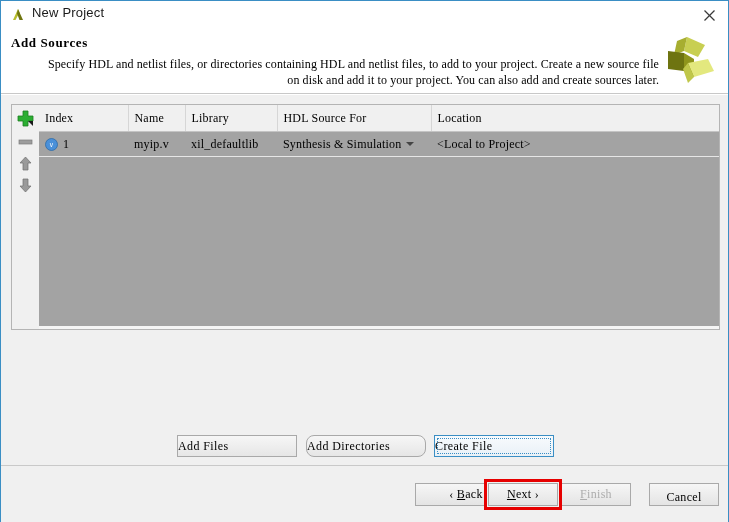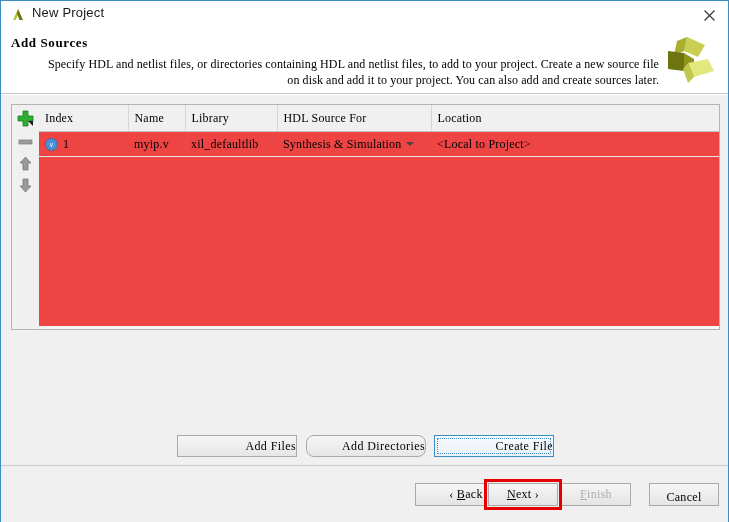--- a/index.html
+++ b/index.html
@@ -119,21 +119,21 @@
     display: flex; align-items: center; justify-content: center;
   }
   #btn-add   { top: 3px; }
   #btn-remove{ top: 26px; }
   #btn-up    { top: 48px; }
   #btn-down  { top: 70px; }
 
   #table-scroll {
     position: absolute;
     left: 27px; top: 0; right: 0; bottom: 0;
-    background: #ef4444;
+    background: #a3a3a3;
   }
   table.srctable {
     border-collapse: collapse;
     width: 100%;
     table-layout: fixed;
     font-family: "Liberation Serif", "DejaVu Serif", serif;
     font-size: 12px;
   }
   table.srctable thead th {
     background: #f0f0f0;
@@ -177,28 +177,27 @@
   
   .btn {
     position: absolute;
     box-sizing: border-box;
     height: 22px;
     background: linear-gradient(#f6f6f6, #e6e6e6);
     border: 1px solid #a9a9a9;
     font-family: "Liberation Serif", "DejaVu Serif", serif;
     font-size: 12px;
     color: #000;
-    display: flex; align-items: center; justify-content: flex-end;
+    display: flex; align-items: center; justify-content: flex-start;
     letter-spacing: .4px;
     cursor: default;
   }
   .btn.focused {
     border: 1px solid #3a8ec4;
     background: linear-gradient(#f8fbfd, #e9f1f7);
-    padding-left: 36px;
   }
   .btn.focused .inner-focus {
     position: absolute;
     left: 2px; right: 2px; top: 2px; bottom: 2px;
     border: 1px dotted #3a8ec4;
     pointer-events: none;
   }
 
   #btn-add-files      { left: 176px; top: 340px; width: 120px; }
   #btn-add-dirs       { left: 305px; top: 340px; width: 120px; border-radius: 8px; }

